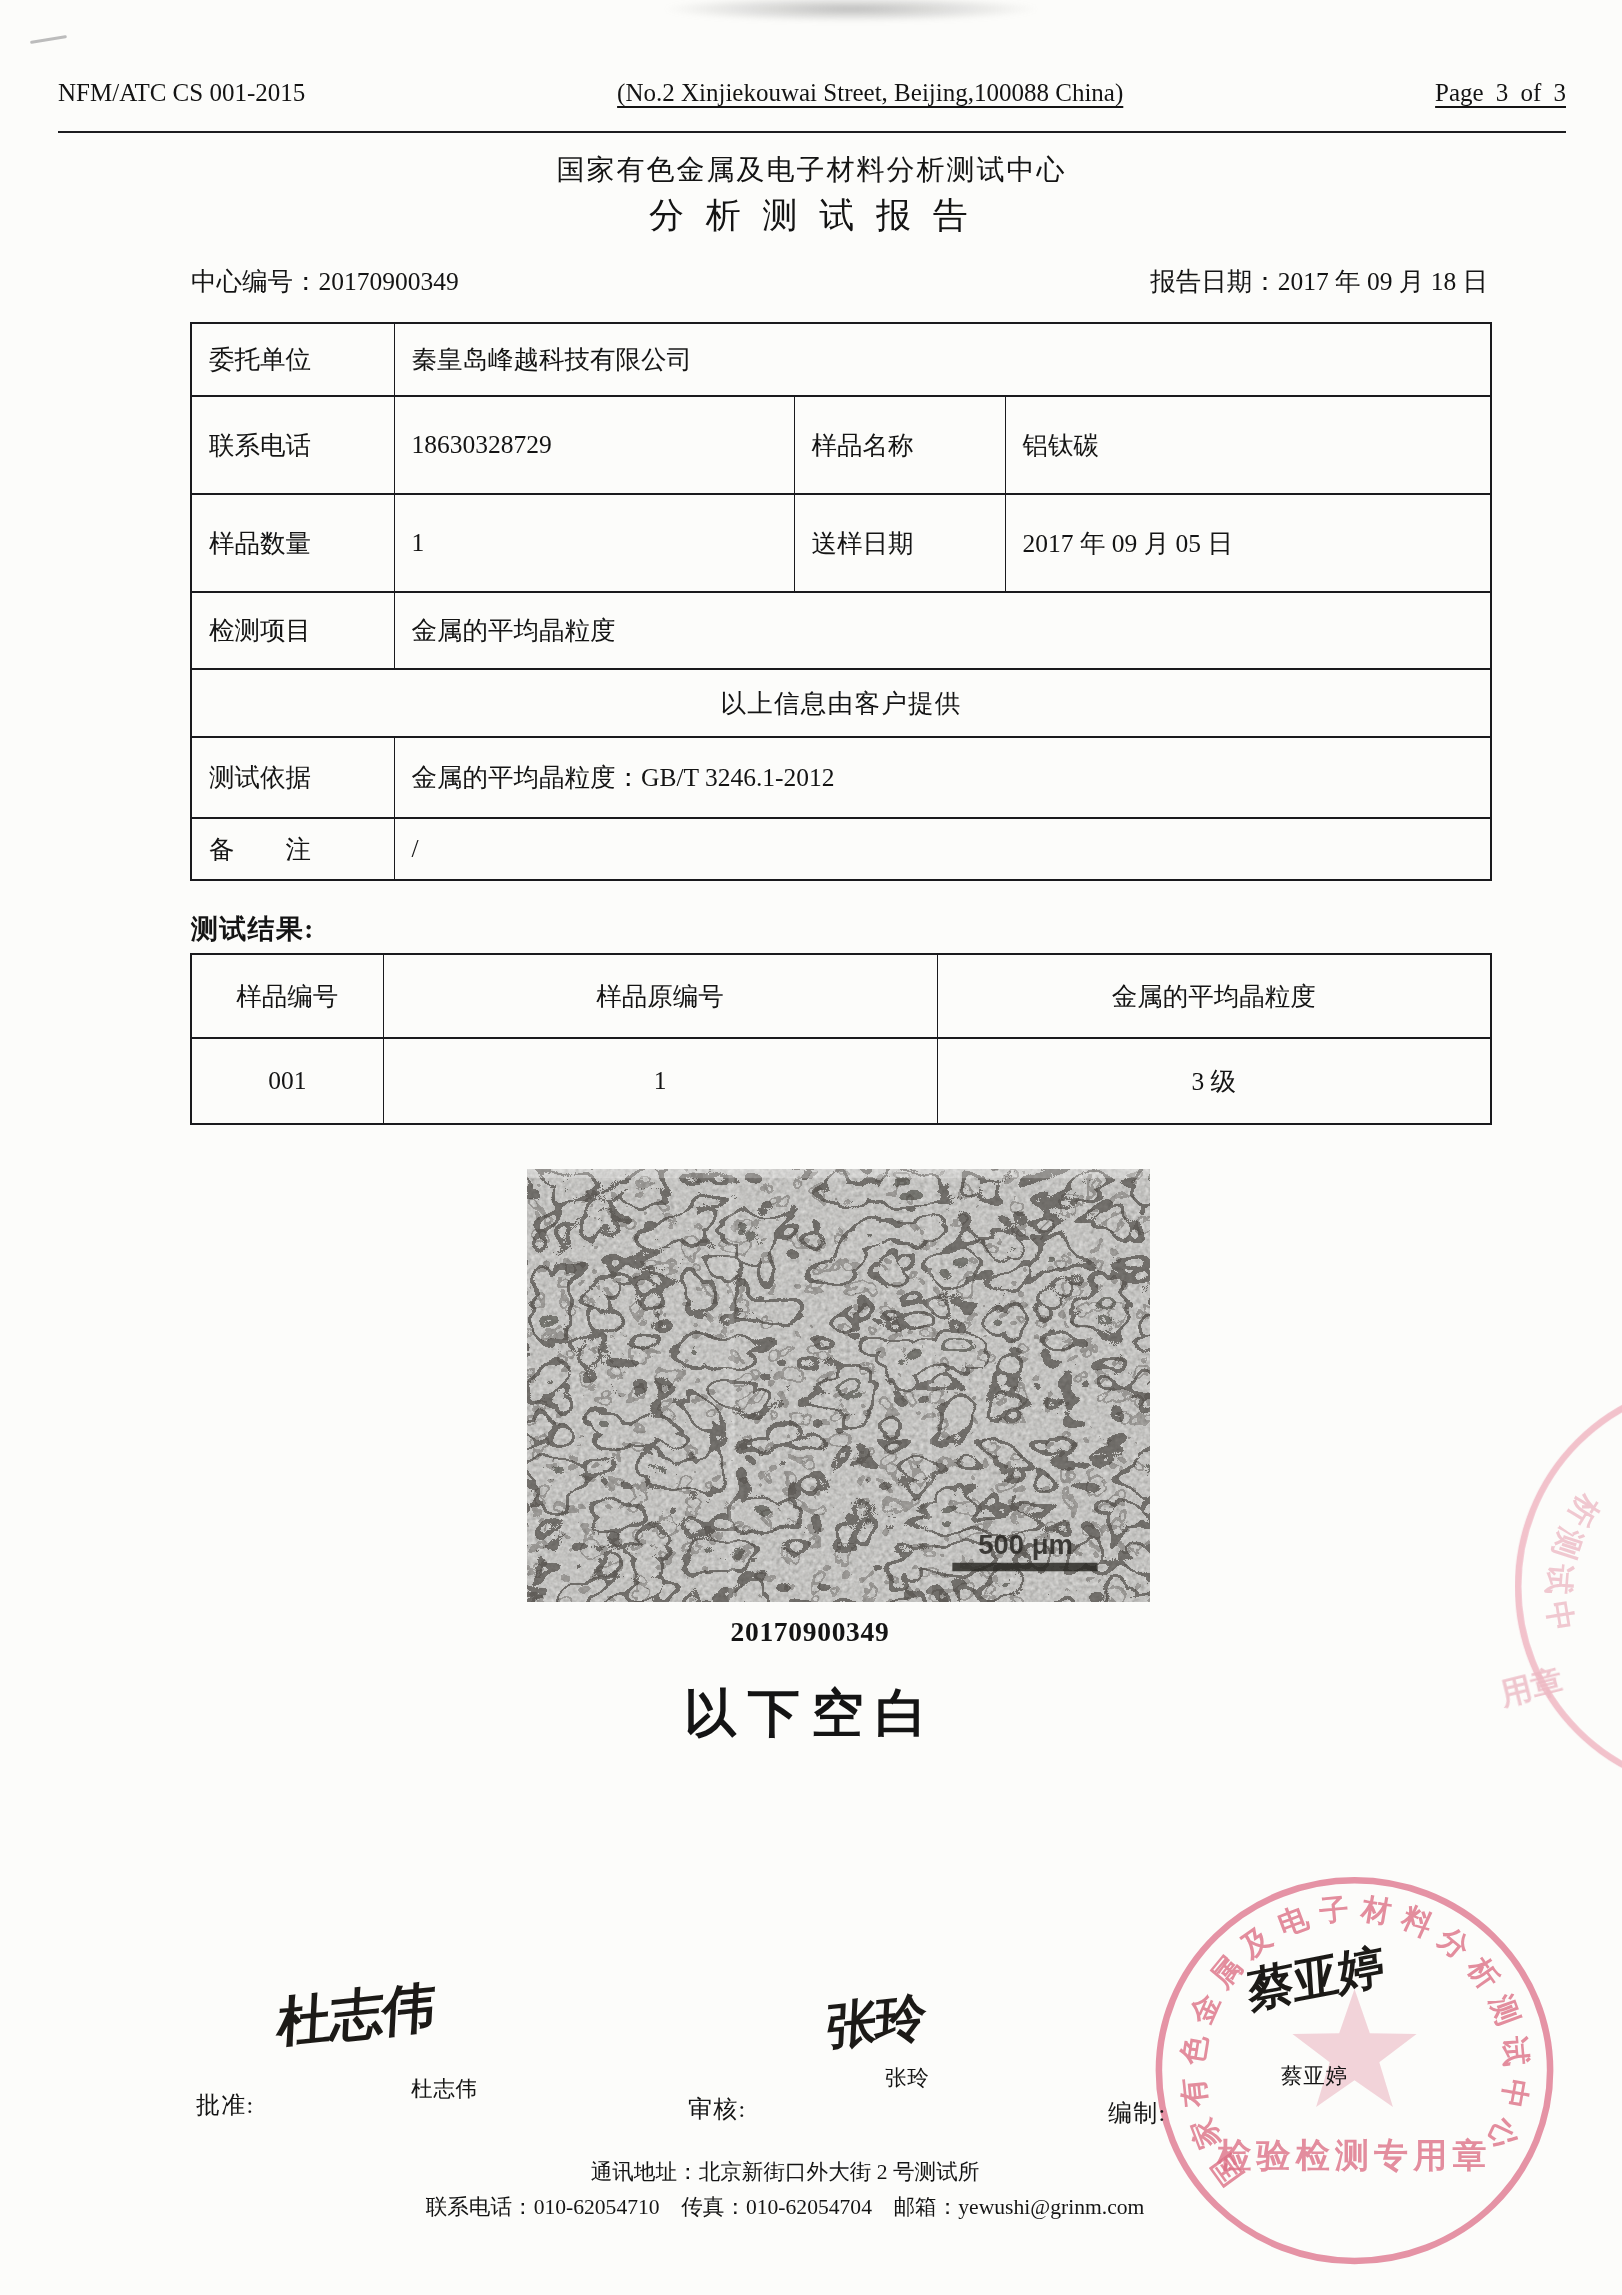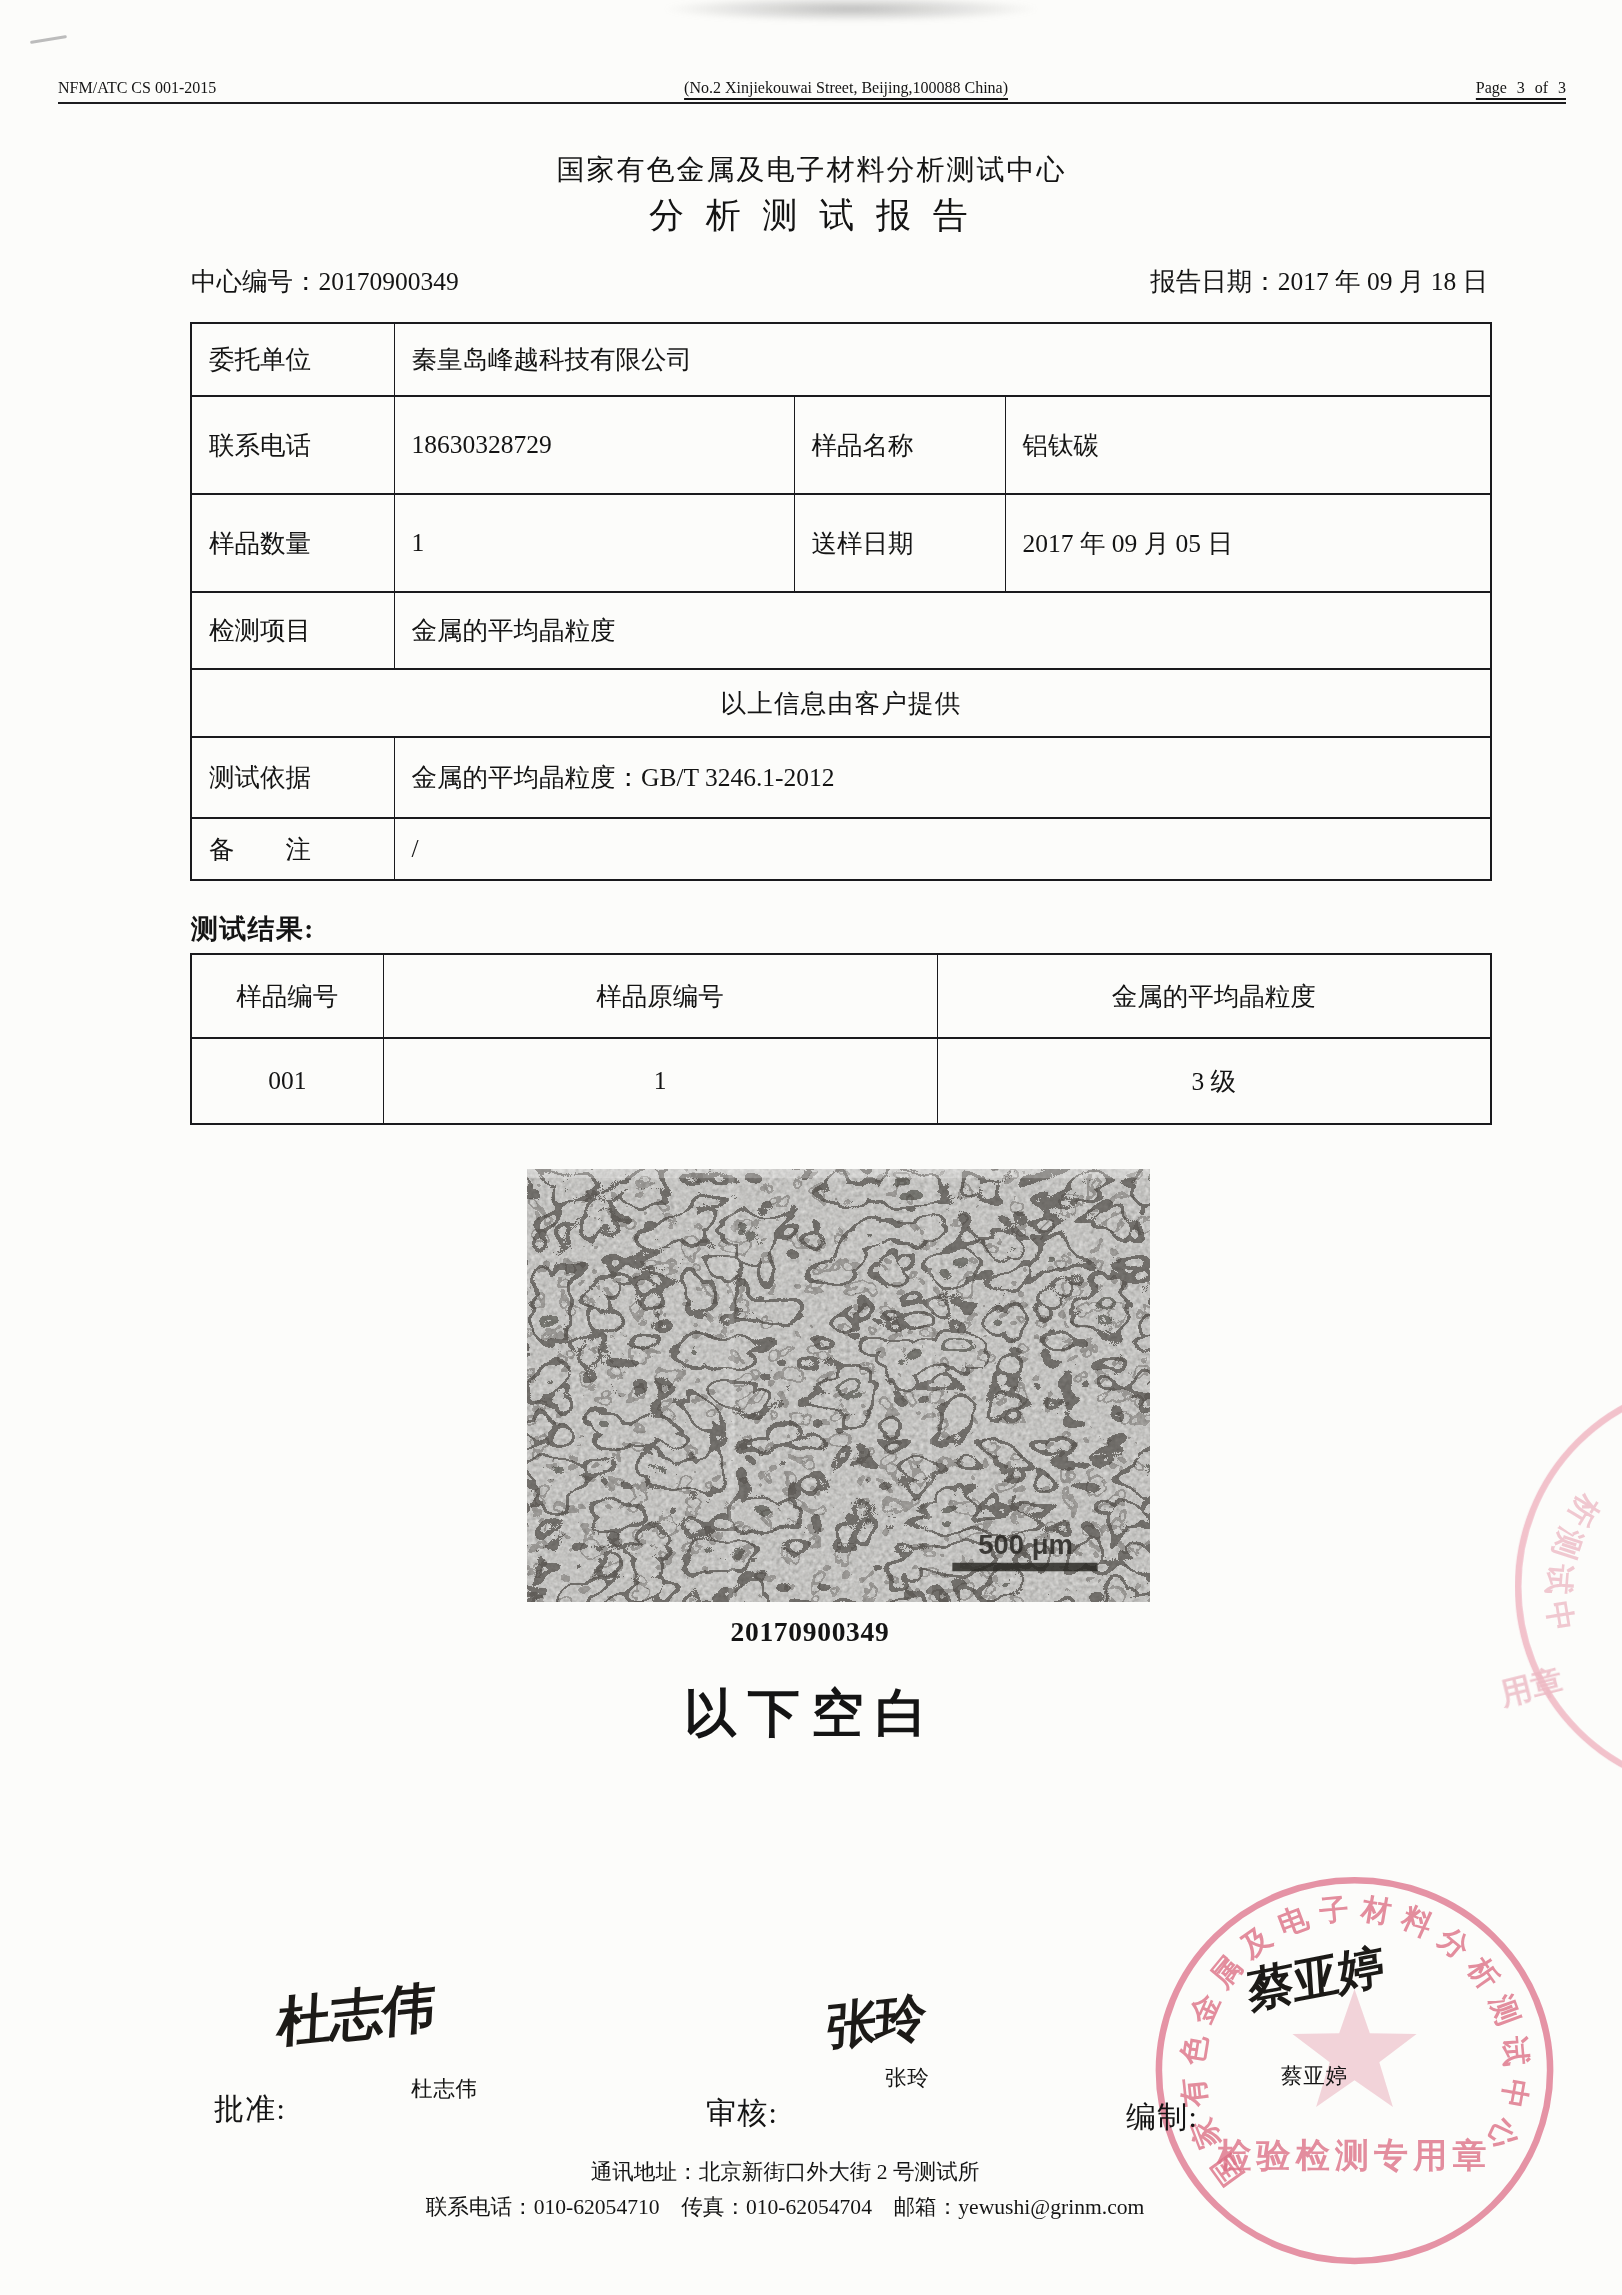--- a/index.html
+++ b/index.html
@@ -11,21 +11,21 @@
   
   .smudge-top { position:absolute; top:-3.9px; left:661px; width:380px; height:26px;
     background:radial-gradient(ellipse at center, rgba(140,140,140,.55), rgba(140,140,140,0) 70%);
     filter:blur(2.6px); }
   .dash-topleft { position:absolute; top:38px; left:30px; width:37px; height:3.3px;
     background:#bcbcbc; transform:rotate(-9deg); border-radius:2px; }
 
   
   .header { position:absolute; left:58px; top:79px; width:1508px;
     display:flex; justify-content:space-between; align-items:flex-end;
-    border-bottom:2.6px solid #1d1d20; padding-bottom:5px; font-size:16px; }
+    border-bottom:2.6px solid #1d1d20; padding-bottom:24px; font-size:25px; }
   .header .addr, .header .pg { text-decoration:underline; text-decoration-thickness:1.6px; text-underline-offset:4.6px; }
   .header .pg { word-spacing:5.9px; }
 
   
   .org-title { position:absolute; top:151px; left:0; width:100%; text-align:center;
     font-size:28px; letter-spacing:2px; }
   .report-title { position:absolute; top:192px; left:0; width:100%; text-align:center;
     font-size:35px; font-weight:normal; letter-spacing:6.5px; }
 
   .meta-row { position:absolute; top:264px; left:191px; width:1297px;
@@ -50,21 +50,21 @@
   .figure { position:absolute; top:1169px; left:527px; width:566px; z-index:1; }
   .figure svg { display:block; width:623px; height:433px; }
   .figure-caption { text-align:center; font-size:27.5px; font-weight:bold;
     margin-top:14.4px; letter-spacing:0.7px; }
 
   .blank-note { position:absolute; top:1679px; left:0; width:100%; text-align:center;
     font-size:52px; font-weight:bold; letter-spacing:11.8px; }
 
   
   .sig-layer { position:absolute; inset:0; z-index:6; }
-  .sig-label { position:absolute; font-size:30px; letter-spacing:1.3px;margin-left:18px; }
+  .sig-label { position:absolute; font-size:24px; letter-spacing:1.3px; }
   .sig-hand { position:absolute; font-weight:bold; color:#1c1a17; letter-spacing:-1.3px;
     transform:rotate(-6deg) skewX(-9deg); }
   .sig-print { position:absolute; font-size:21.6px; letter-spacing:0.7px; }
   .hand-approve { left:277px; top:1979px; font-size:54px; }
   .hand-review  { left:826px; top:1988px; font-size:51px; }
   .hand-prepare { left:1247px; top:1947px; font-size:47px; transform:rotate(-11deg) skewX(-7deg); }
 
   
   .footer-line { position:absolute; left:0; width:1570px; text-align:center; font-size:21.6px; }
   .footer-1 { top:2157px; }

